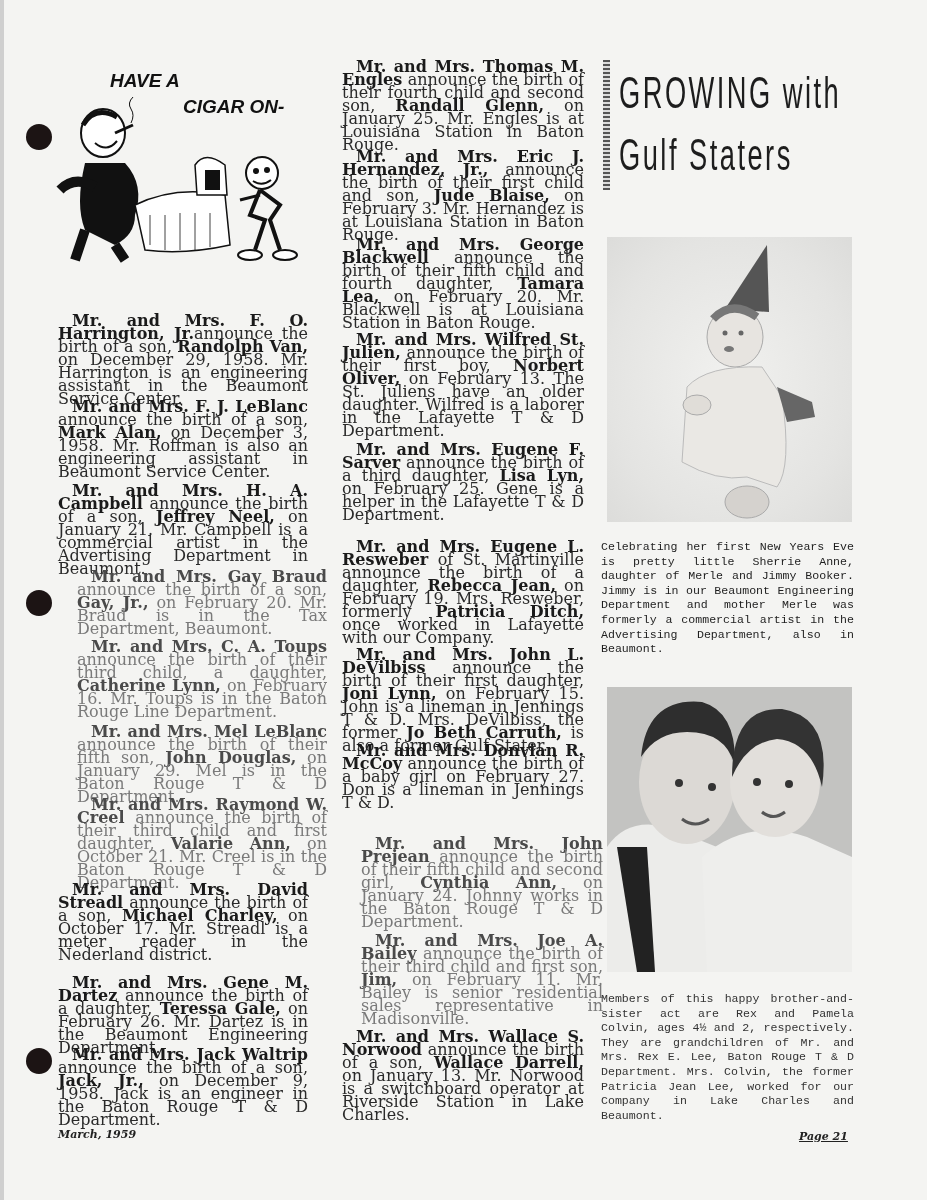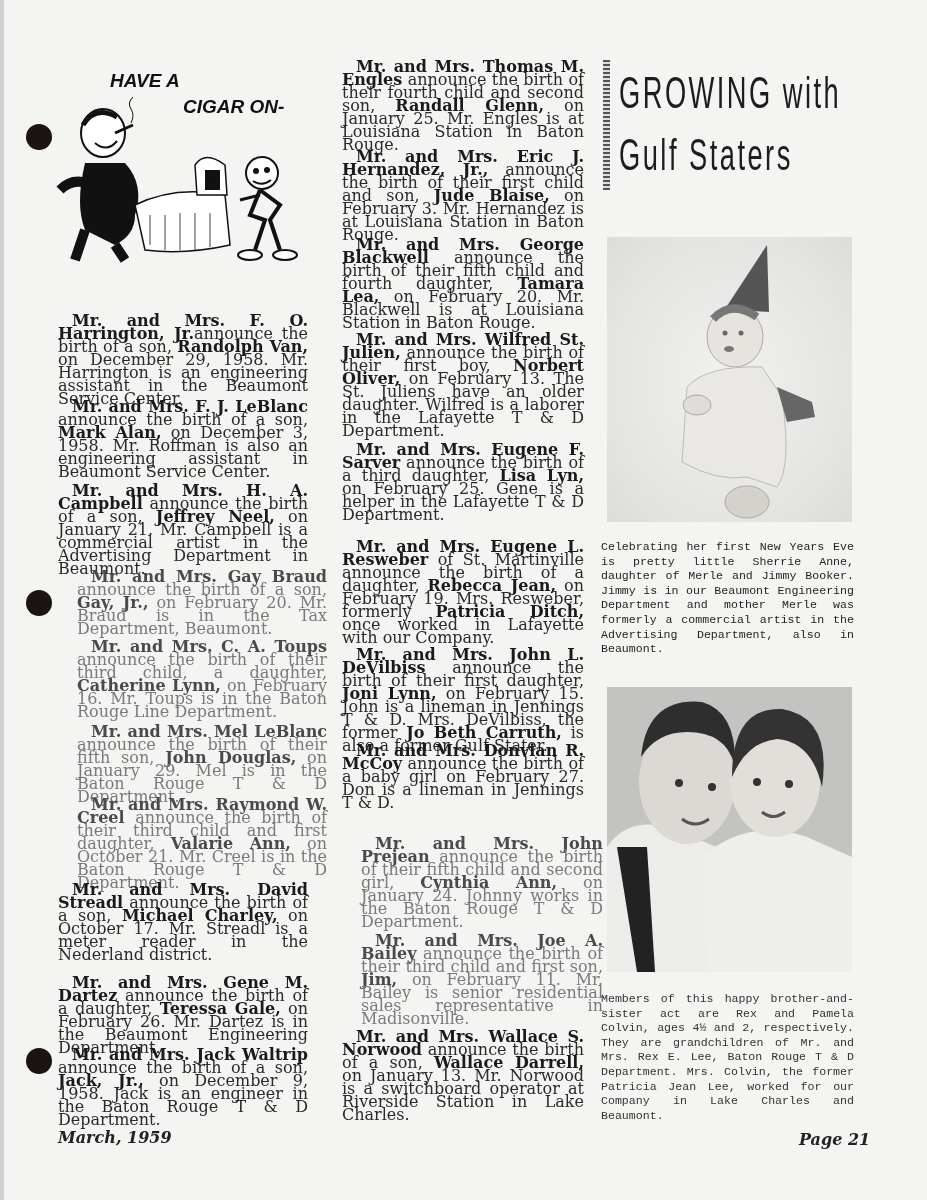--- a/index.html
+++ b/index.html
@@ -25,21 +25,21 @@
     .title-line {
       position: absolute; left: 16px; font-family: "Liberation Sans", sans-serif;
       font-size: 44px; color: #1d1d1d; transform: scaleX(0.62); transform-origin: left top;
       letter-spacing: 4px; white-space: nowrap; font-weight: normal;
     }
     .photo { position: absolute; }
     .caption {
       position: absolute; left: 601px; width: 253px; font-family: Liberation Mono, monospace;
       font-size: 11.6px; line-height: 14.6px; text-align: justify; color: #1e1e1e; margin: 0;
     }
-    .footer { position: absolute; font-family: "DejaVu Serif", serif; font-style: italic; font-weight: bold; font-size: 16px; color: #222; }
+    .footer { position: absolute; font-family: "DejaVu Serif", serif; font-style: italic; font-weight: bold; font-size: 11px; color: #222; }
   </style>
 </head>
 <body>
 
 <div class="page-edge"></div>
 <div class="hole" style="top:124px"></div>
 <div class="hole" style="top:590px"></div>
 <div class="hole" style="top:1048px"></div>
 
 <div class="cartoon">
@@ -138,13 +138,13 @@
     <ellipse cx="168" cy="95" rx="45" ry="55" fill="#e2dfdb"></ellipse>
     <path d="M125 90 Q125 20 175 22 Q225 30 215 100 Q205 55 170 52 Q140 55 125 90 Z" fill="#333"></path>
     <circle cx="150" cy="95" r="4" fill="#333"></circle>
       <circle cx="182" cy="97" r="4" fill="#333"></circle>
     <path d="M155 125 Q166 134 178 125" stroke="#555" stroke-width="3" fill="none"></path>
   </svg>
 </div>
 <p class="caption" style="top:992px; color:#333;">Members of this happy brother-and-sister act are Rex and Pamela Colvin, ages 4½ and 2, respectively. They are grandchildren of Mr. and Mrs. Rex E. Lee, Baton Rouge T &amp; D Department. Mrs. Colvin, the former Patricia Jean Lee, worked for our Company in Lake Charles and Beaumont.</p>
 
 <div class="footer" style="left:58px; top:1128px;">March, 1959</div>
-<div class="footer" style="left:799px; top:1130px;">Page 21</div>
+<div class="footer" style="left:799px; top:1130px;text-decoration:underline;">Page 21</div>
 
 </body></html>

